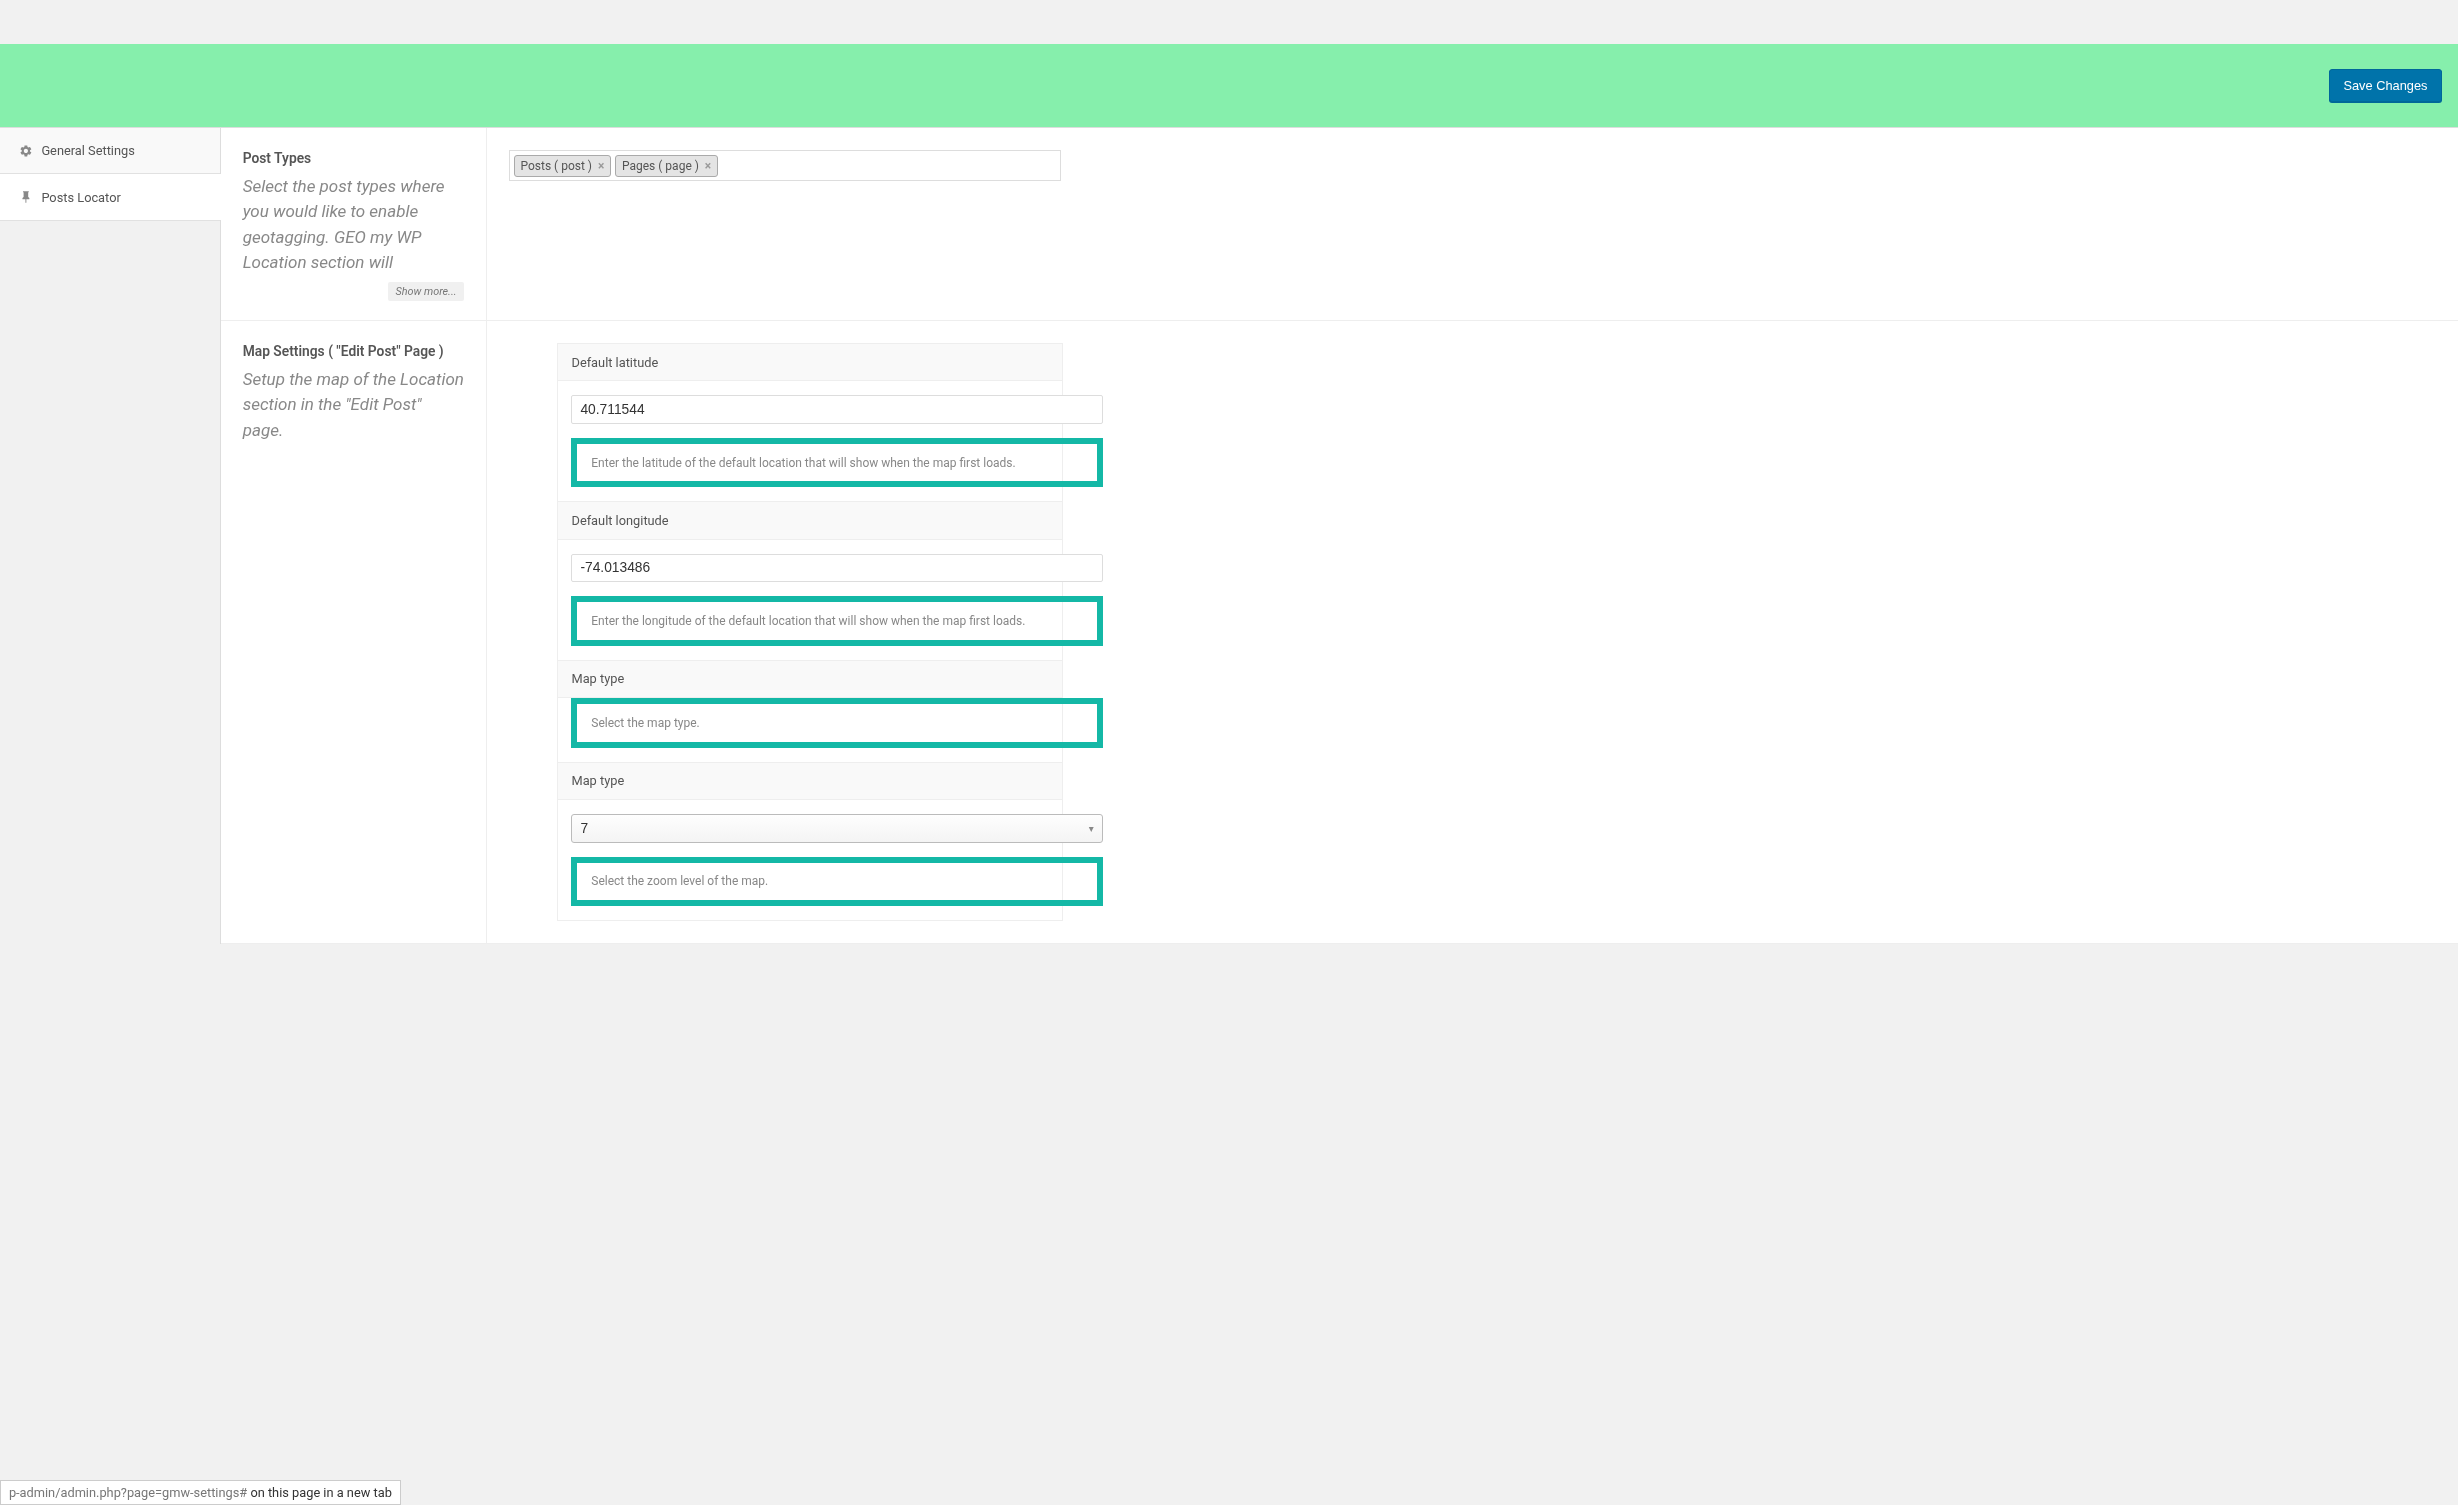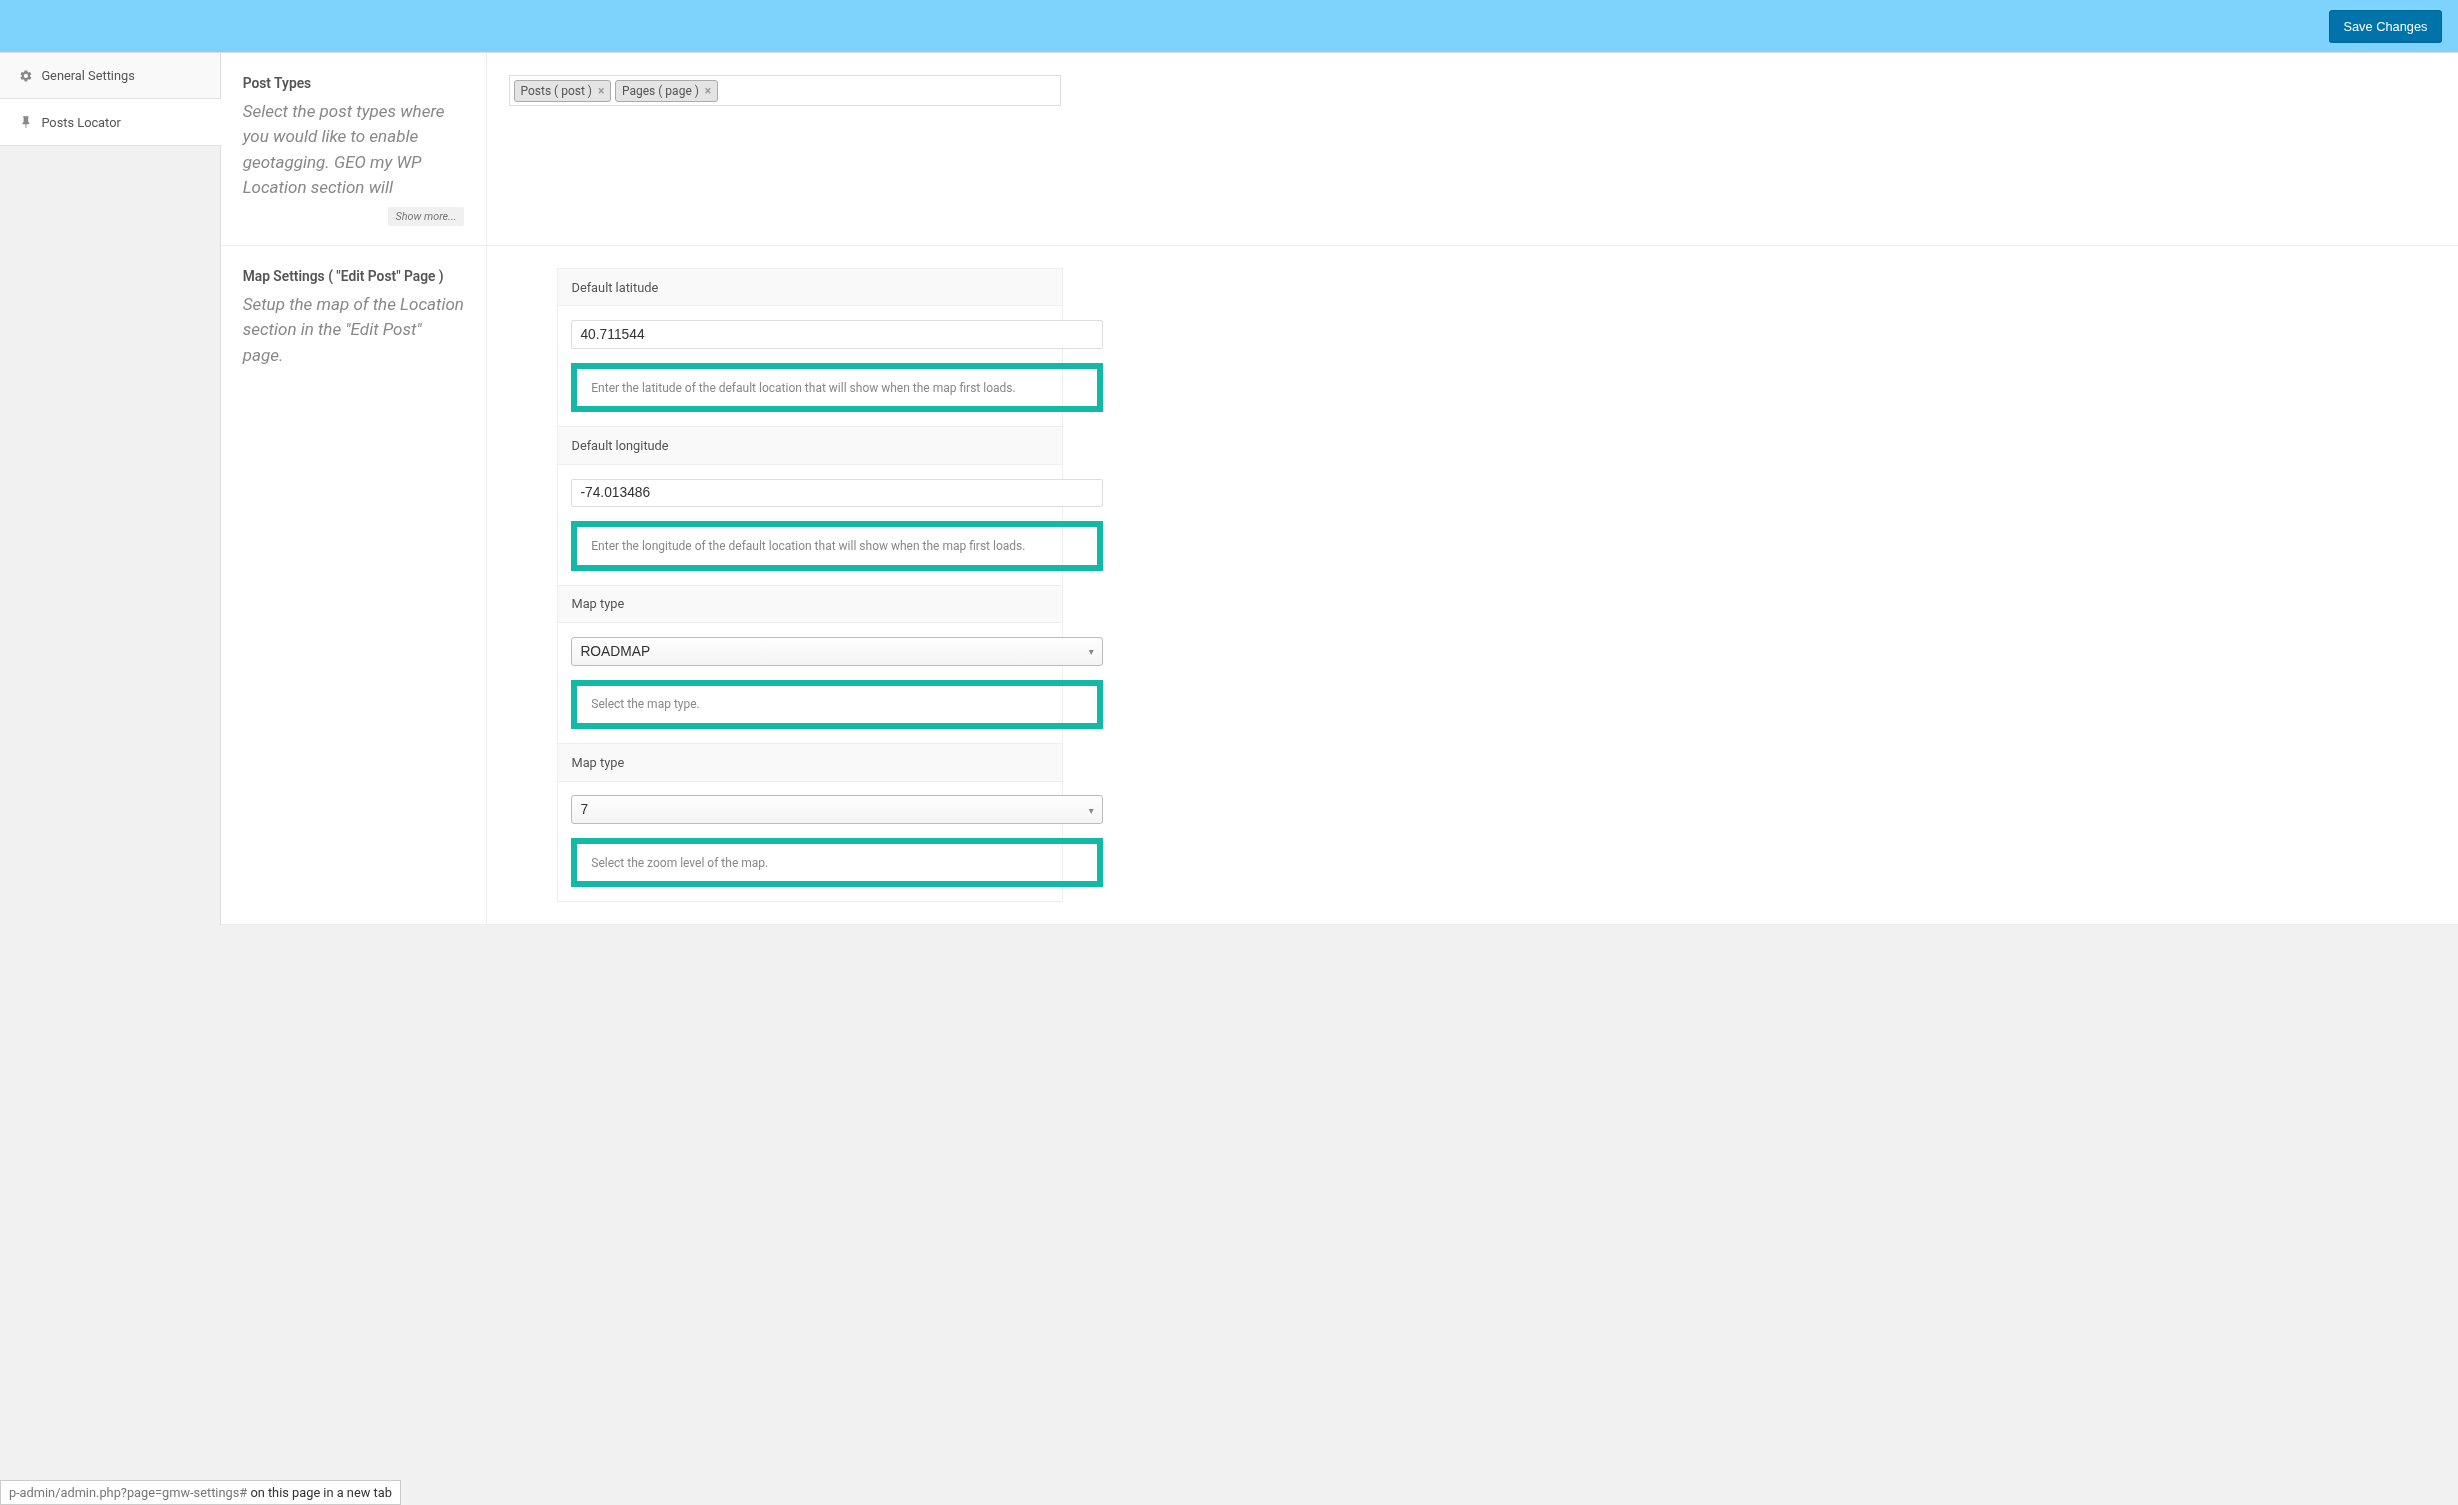--- a/index.html
+++ b/index.html
@@ -7,27 +7,28 @@
       margin: 0;
       padding: 0;
     }
     body {
       font-family: -apple-system, BlinkMacSystemFont, "Segoe UI", Roboto, "Helvetica Neue", Arial, sans-serif;
       font-size: 12.8px;
       color: #444;
       background: #f1f1f1;
     }
     .top-bar {
-      background: #7dd3fc;
+      background: #86efac;
       border-bottom: 1px solid #ddd;
       padding: 11.8px 15.8px;
       display: flex;
       justify-content: flex-end;
-      height: 53px;
+      height: 84px;
       align-items: center;
+      margin-top: 44px;
     }
     .save-button {
       background: #0073aa;
       color: #fff;
       border: 1px solid #006799;
       border-radius: 3px;
       padding: 7.9px 13.8px;
       font-size: 12.8px;
       cursor: pointer;
       box-shadow: 0 1px 0 #006799;
@@ -297,27 +298,20 @@
           <div class="field-group">
             <div class="field-label">Default longitude</div>
             <div class="field-input-wrap">
               <input type="text" class="text-input" value="-74.013486" style="">
             </div>
             <div class="field-help">Enter the longitude of the default location that will show when the map first loads.</div>
           </div>
 
           <div class="field-group">
             <div class="field-label">Map type</div>
-            <div class="field-input-wrap">
-              <div class="select-wrap">
-                <select class="select-input">
-                  <option>ROADMAP</option>
-                </select>
-              </div>
-            </div>
             <div class="field-help">Select the map type.</div>
           </div>
 
           <div class="field-group">
             <div class="field-label">Map type</div>
             <div class="field-input-wrap">
               <div class="select-wrap">
                 <select class="select-input">
                   <option>7</option>
                 </select>

